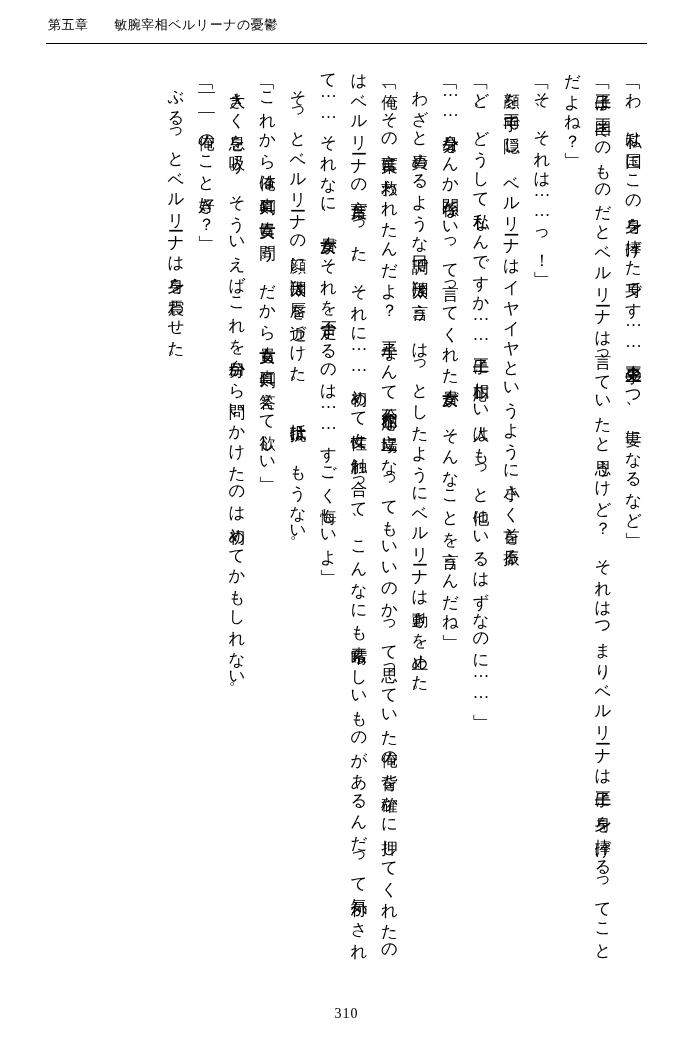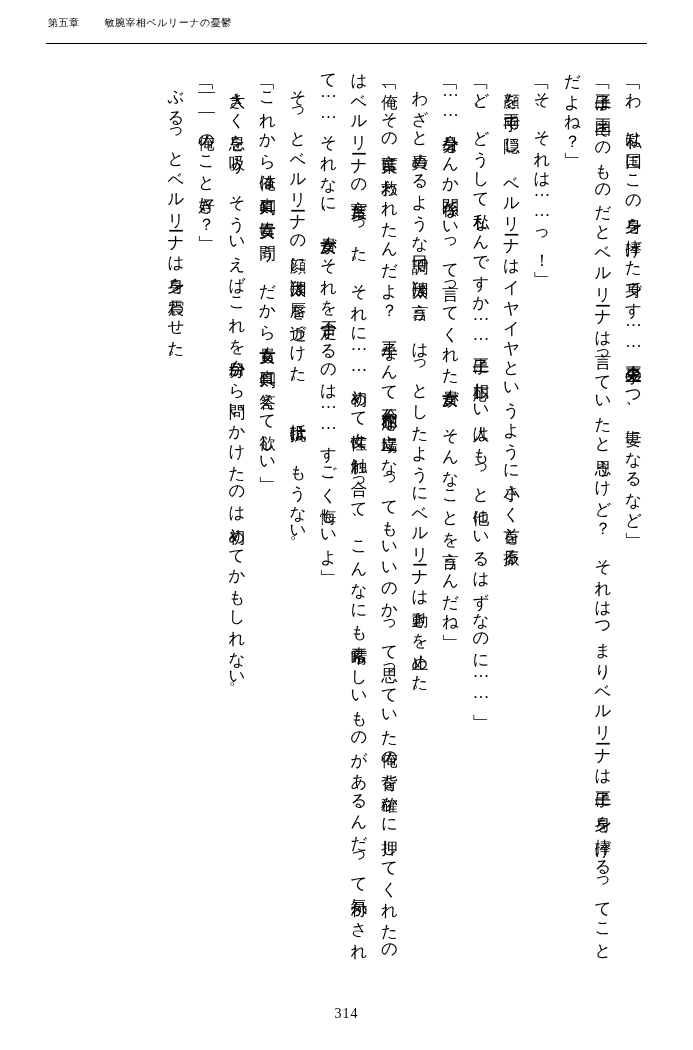--- a/index.html
+++ b/index.html
@@ -24,21 +24,21 @@
     box-sizing: border-box;
   }
 
   
   .header {
     position: absolute;
     top: 16px;
     left: 48px;
     right: 48px;
     height: 26px;
-    font-size: 10px;
+    font-size: 13px;
     letter-spacing: 0.5px;
     white-space: nowrap;
   }
   .header .chapter-no {
     margin-right: 22px;
   }
   .header-rule {
     position: absolute;
     top: 43px;
     left: 46px;
@@ -111,15 +111,15 @@
       <p class="indent">わざと責めるような口調で翔太は言う。はっとしたようにベルリーナは動きを止めた。</p>
       <p class="indent">「俺、その言葉に救われたんだよ？　王子なんて分不相応な立場になってもいいのかって思っていた俺の背を確かに押してくれたのはベルリーナの言葉だった。それに……初めて女性に触れ合って、こんなにも素晴らしいものがあるんだって気付かされて……それなに、貴女がそれを否定するのは……すごく悔しいよ」</p>
       <p class="indent">そっとベルリーナの顔に翔太は唇を近づけた。　抵抗は、もうない。</p>
       <p class="indent">「これから俺は真剣に貴女に問う。だから貴女も真剣に答えて欲しい」</p>
       <p class="indent">大きく息を吸う。そういえばこれを自分から問いかけたのは初めてかもしれない。</p>
       <p class="indent">「――俺のこと好き？」</p>
       <p class="indent">ぶるっとベルリーナは身を震わせた。</p>
     </div>
   </div>
 
-  <div class="folio">314</div>
+  <div class="folio">310</div>
 
 </div>
 
 </body></html>

